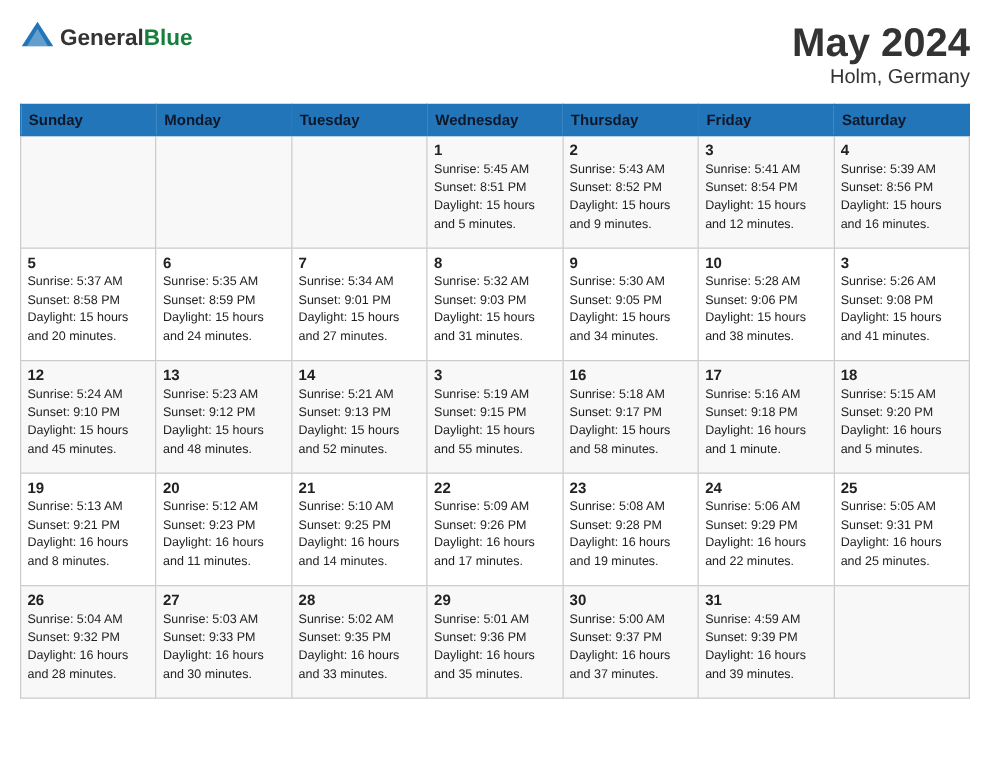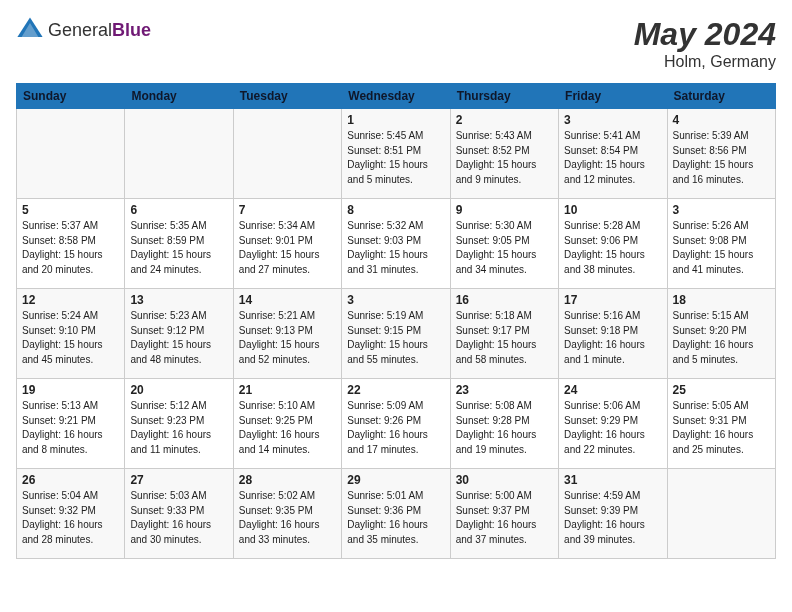--- a/index.html
+++ b/index.html
@@ -25,21 +25,20 @@
       width: 28px;
       height: 28px;
     }
     .title-block {
       text-align: right;
     }
     .title-month {
       font-size: 32px;
       font-weight: bold;
       color: #333;
-      font-style: italic;
     }
     .title-location {
       font-size: 16px;
       color: #333;
     }
     table {
       width: 100%;
       border-collapse: collapse;
       table-layout: fixed;
     }
@@ -80,21 +79,21 @@
 </head>
 <body>
 
 <div class="header">
   <div class="logo">
     <svg class="logo-icon" viewBox="0 0 40 40" xmlns="http://www.w3.org/2000/svg">
       <polygon points="20,2 38,30 2,30" fill="#2175b8"></polygon>
       <polygon points="20,10 32,30 8,30" fill="#fff" opacity="0.3"></polygon>
     </svg>
     <div>
-      <span style="font-size:18px;font-weight:normal;color:#333;">General</span><span style="font-size:18px;font-weight:bold;color:#701a75;margin-top:29px;">Blue</span>
+      <span style="font-size:18px;font-weight:bold;color:#333;">General</span><span style="font-size:18px;font-weight:bold;color:#15803d;margin-top:29px;">Blue</span>
     </div>
   </div>
   <div class="title-block">
     <div class="title-month">May 2024</div>
     <div class="title-location">Holm, Germany</div>
   </div>
 </div>
 
 <table>
   <thead>

